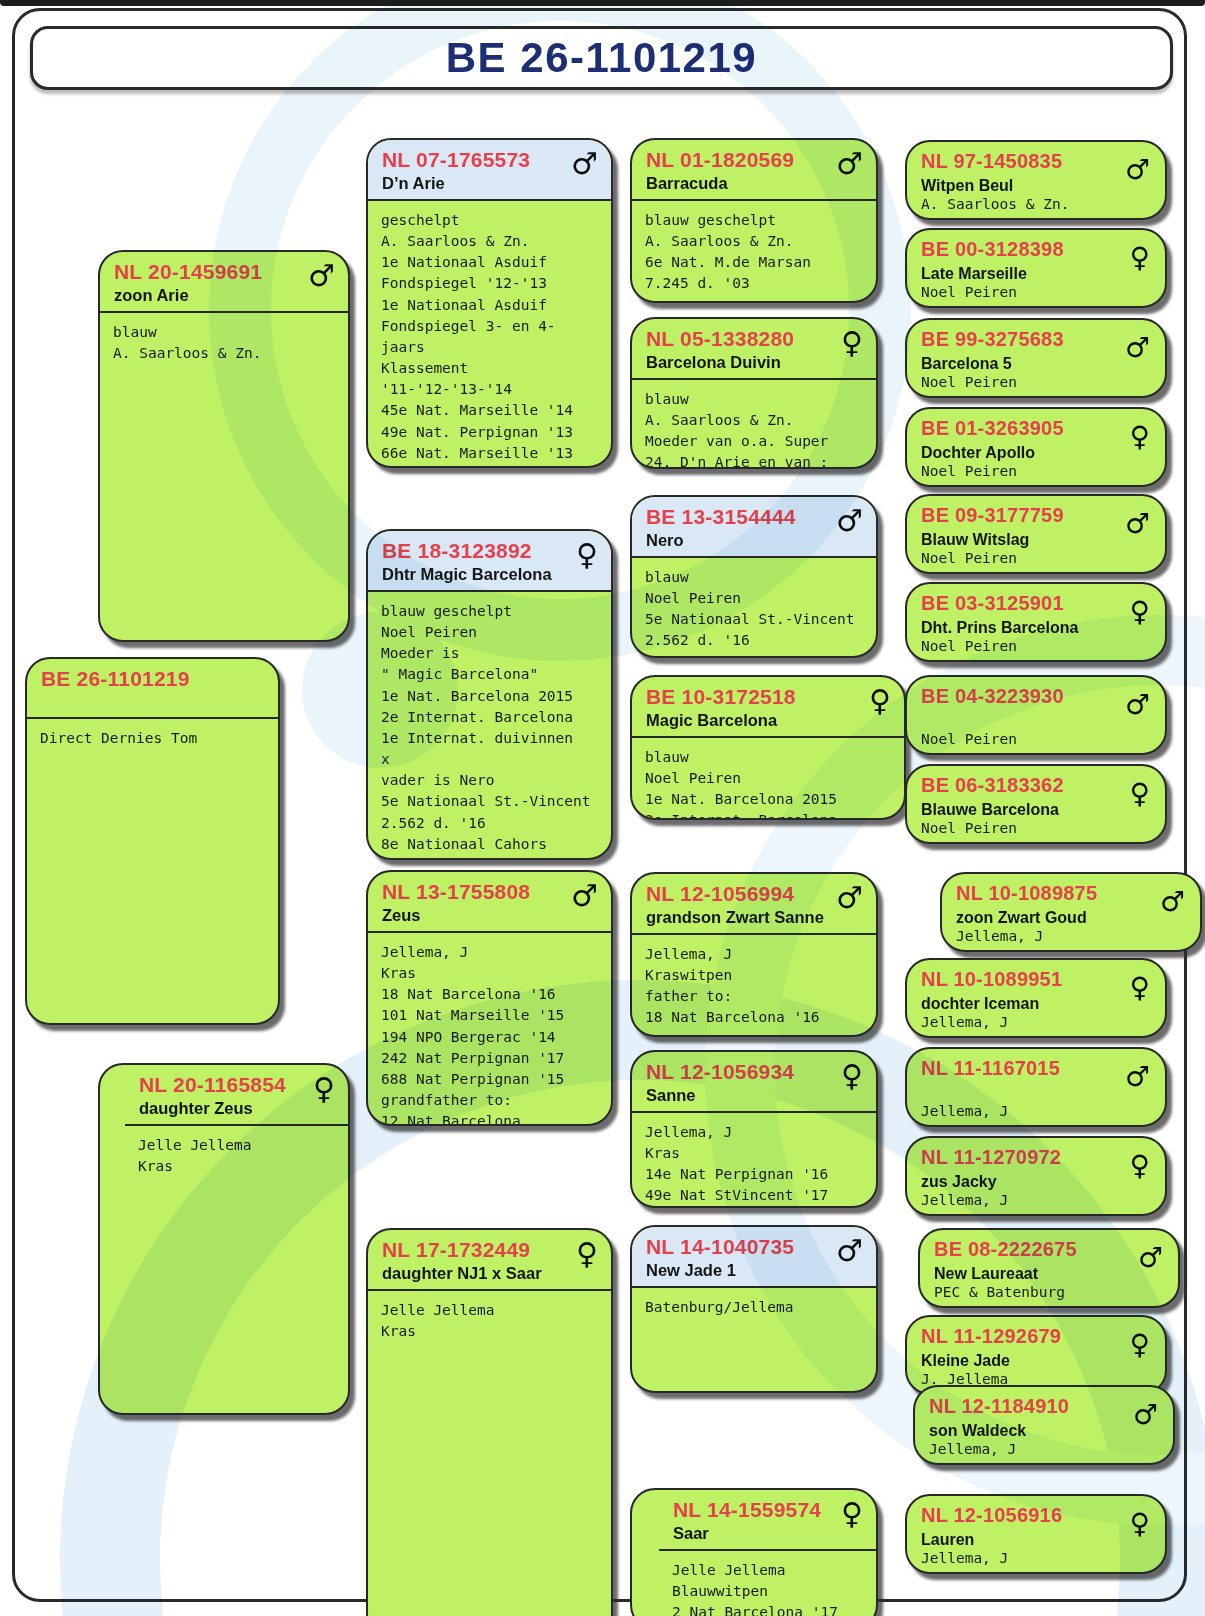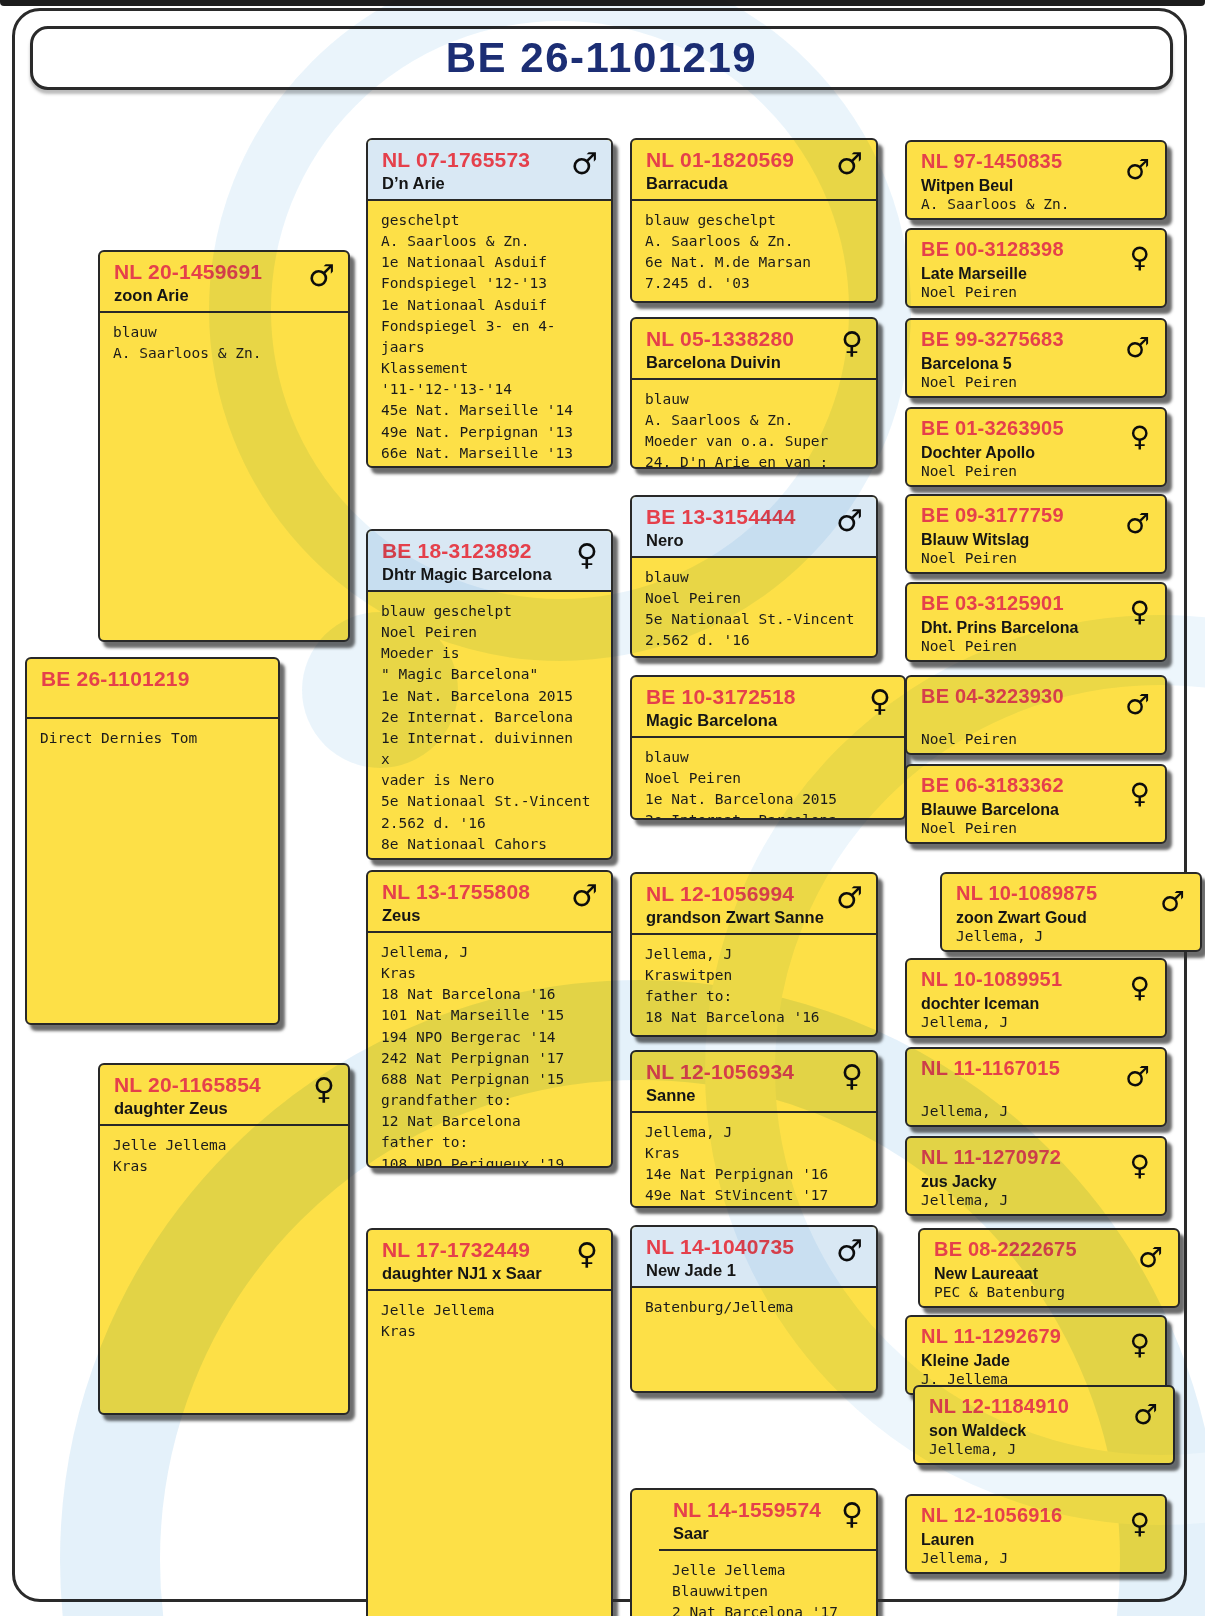--- a/index.html
+++ b/index.html
@@ -11,21 +11,21 @@
   #frame{position:absolute;left:12px;top:8px;width:1175px;height:1594px;
          border:3px solid #2a2a2a;border-radius:28px;box-sizing:border-box;}
   
   #title-box{position:absolute;left:30px;top:26px;width:1143px;height:64px;background:#fff;
              border:3px solid #2a2a2a;border-radius:18px;box-sizing:border-box;
              display:flex;align-items:center;justify-content:center;
              box-shadow:0 4px 3px rgba(60,60,60,.35);}
   #title-box .t{font-weight:700;font-size:42px;letter-spacing:1.5px;color:#1c2e74;}
 
   
-  .card{position:absolute;background:#fde047;border:2.5px solid #282828;border-radius:6px;
+  .card{position:absolute;background:#bef264;border:2.5px solid #282828;border-radius:25px;
         box-sizing:border-box;overflow:hidden;z-index:2;
         box-shadow:5px 6px 3px rgba(45,45,45,.7);}
   .hdr{position:relative;padding:8px 14px 5px 14px;border-bottom:2.5px solid #282828;min-height:47px;box-sizing:border-box;}
   .hdr.blue{background:#d9e8f4;}
   .ring{color:#e5404b;font-weight:700;font-size:21px;line-height:1.15;letter-spacing:.2px;}
   .nm{color:#151515;font-weight:700;font-size:16.5px;line-height:1.2;margin-top:2px;min-height:19px;}
   .sex{position:absolute;right:13px;top:9px;font-family:"DejaVu Sans",sans-serif;
        font-size:30px;font-weight:700;color:#0c0c0c;line-height:1;}
   .body{padding:9px 13px;font-family:"DejaVu Sans Mono",monospace;font-size:14.5px;
         line-height:1.46;color:#1b1b1b;white-space:pre-line;}
@@ -33,24 +33,24 @@
   
   .gcard{padding:8px 14px;left:905px;width:262px;height:80px;}
   .gcard .ring{font-size:20px;}
   .gcard .nm{font-size:16px;min-height:19px;margin-top:3px;}
   .gcard .breeder{font-family:"DejaVu Sans Mono",monospace;font-size:14.5px;color:#1b1b1b;line-height:1.3;}
   .gcard .sex{top:14px;right:15px;font-size:28px;}
 
   
   #card-subject{left:25px;top:657px;width:255px;height:368px;}
   #card-sire{left:98px;top:250px;width:252px;height:392px;}
-  #card-dam{left:98px;top:1063px;width:252px;height:352px;}
+  #card-dam{left:98px;top:1063px;width:252px;height:352px;padding-left:25px;}
   #card-ss{left:366px;top:138px;width:247px;height:330px;}
   #card-sd{left:366px;top:487px;width:247px;height:331px;margin-top:42px;}
-  #card-ds{left:366px;top:870px;width:247px;height:298px;}
+  #card-ds{left:366px;top:870px;width:247px;height:256px;}
   #card-dd{left:366px;top:1228px;width:247px;height:410px;}
   #card-sss{left:630px;top:138px;width:248px;height:165px;}
   #card-ssd{left:630px;top:317px;width:248px;height:152px;}
   #card-sds{left:630px;top:495px;width:248px;height:163px;}
   #card-sdd{left:630px;top:675px;width:276px;height:145px;}
   #card-dss{left:630px;top:872px;width:248px;height:165px;}
   #card-dsd{left:630px;top:1050px;width:248px;height:158px;}
   #card-dds{left:630px;top:1225px;width:248px;height:168px;}
   #card-ddd{left:630px;top:1488px;width:248px;height:142px;padding-left:27px;}
   #card-g1{top:140px;} #card-g2{top:228px;} #card-g3{top:318px;} #card-g4{top:407px;}

